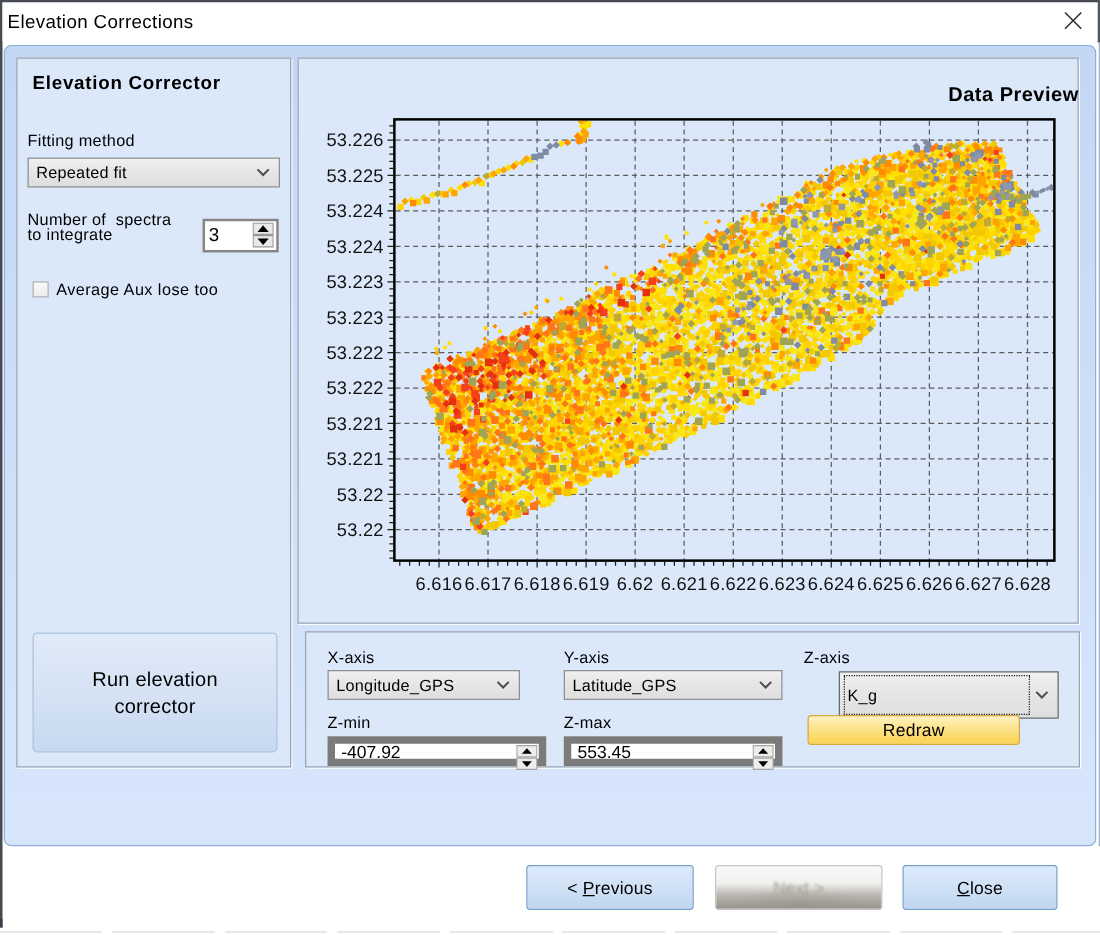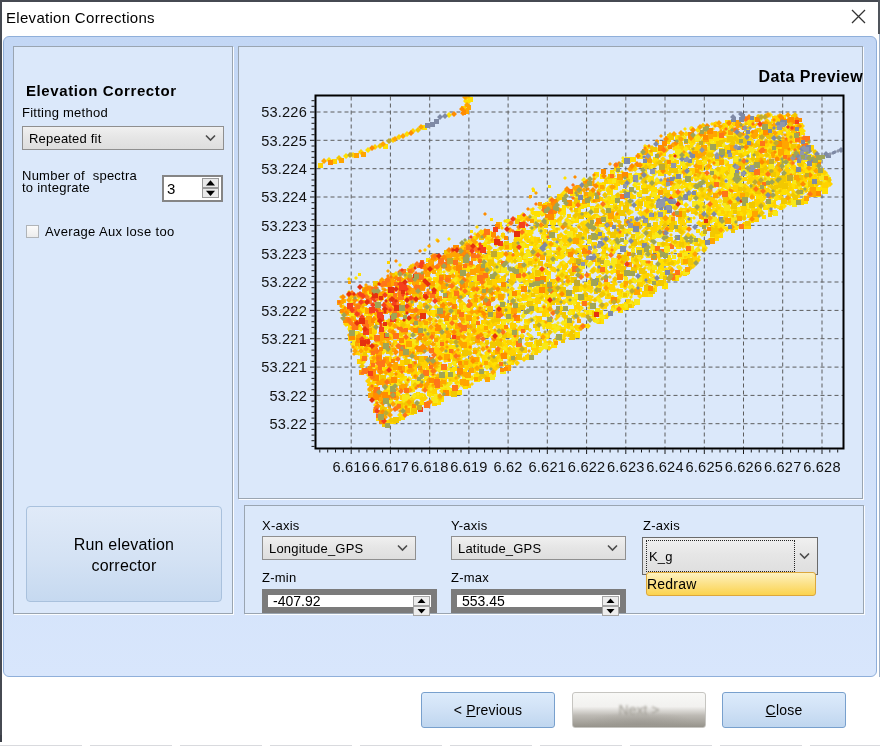--- a/index.html
+++ b/index.html
@@ -29,21 +29,21 @@
 <div class="abs" style="left:6px;top:9px;font-size:15px;letter-spacing:.3px">Elevation Corrections</div>
 <svg class="abs" style="left:851px;top:9px" width="15" height="15" viewBox="0 0 15 15">
   <path d="M1 1L14 14M14 1L1 14" stroke="#333" stroke-width="1.3"></path>
 </svg>
 
 <div class="abs" style="left:3px;top:36px;width:874px;height:641px;background:linear-gradient(#c3d7f5,#d8e6fc);
      border:1px solid #8fafda;border-radius:6px;box-sizing:border-box"></div>
 
 <div class="abs" style="left:13px;top:46px;width:220px;height:568px;background:#dbe8fa;
      border:1px solid #9aa5b1;box-sizing:border-box;box-shadow:1px 1px 0 rgba(255,255,255,.9)"></div>
-<div class="abs" style="left:26px;top:82px;font-size:15px;font-weight:bold;letter-spacing:.6px">Elevation Corrector</div>
+<div class="abs" style="left:26px;top:58px;font-size:15px;font-weight:bold;letter-spacing:.6px">Elevation Corrector</div>
 <div class="lbl" style="left:22px;top:105px">Fitting method</div>
 <div class="combo" style="left:22px;top:126px;width:202px;height:24px">
   <span class="tx">Repeated fit</span>
   <svg class="chev" viewBox="0 0 11 7">
       <path d="M1 1l4.5 4.5L10 1" fill="none" stroke="#4c4c4c" stroke-width="1.6"></path>
     </svg>
 </div>
 <div class="lbl" style="left:22px;top:168px">Number of&nbsp; spectra</div>
 <div class="lbl" style="left:22px;top:180px">to integrate</div>
 <div class="abs" style="left:162px;top:175px;width:61px;height:27px;background:#fff;border:2px solid #858585;box-sizing:border-box">
@@ -130,21 +130,21 @@
     </svg>
 </div>
 <div class="lbl" style="left:451px;top:518px">Y-axis</div>
 <div class="combo" style="left:451px;top:536px;width:175px;height:24px">
   <span class="tx">Latitude_GPS</span>
   <svg class="chev" viewBox="0 0 11 7">
       <path d="M1 1l4.5 4.5L10 1" fill="none" stroke="#4c4c4c" stroke-width="1.6"></path>
     </svg>
 </div>
 <div class="lbl" style="left:643px;top:518px">Z-axis</div>
-<div class="combo" style="left:642px;top:537px;width:176px;height:38px;border-color:#6a6a6a">
+<div class="combo" style="left:671px;top:537px;width:176px;height:38px;border-color:#6a6a6a">
   <span class="tx">K_g</span>
   <div class="abs" style="left:3px;top:2px;right:22px;bottom:2px;border:1px dotted #222"></div>
   <svg class="chev" viewBox="0 0 11 7">
       <path d="M1 1l4.5 4.5L10 1" fill="none" stroke="#4c4c4c" stroke-width="1.6"></path>
     </svg>
 </div>
 <div class="lbl" style="left:262px;top:570px">Z-min</div>
 <div class="spin" style="left:262px;top:589px;width:175px;height:24px;border-color:#7b7b7b">
   <span class="tx" style="font-size:14px">-407.92</span>
   <svg class="abs" style="right:1px;top:1px" width="17" height="20" viewBox="0 0 17 20">
@@ -159,21 +159,21 @@
   <span class="tx" style="font-size:14px">553.45</span>
   <svg class="abs" style="right:1px;top:1px" width="17" height="20" viewBox="0 0 17 20">
     <rect x="0.5" y="0.5" width="16" height="9" fill="#ededed" stroke="#a5a5a5"></rect>
     <rect x="0.5" y="10.5" width="16" height="9" fill="#ededed" stroke="#a5a5a5"></rect>
     <path d="M8.5 2.5L12.5 7H4.5z" fill="#000"></path>
     <path d="M8.5 17.5L4.5 13h8z" fill="#000"></path>
   </svg>
 </div>
 <div class="abs" style="left:646px;top:572px;width:170px;height:24px;border:1px solid #dca73c;
      border-radius:3px;box-sizing:border-box;background:linear-gradient(#fdf2c0,#fce289 48%,#fbd34e);
-     font-size:14px;line-height:22px;letter-spacing:.2px">Redraw</div>
+     font-size:14px;text-align:center;line-height:22px;letter-spacing:.2px">Redraw</div>
 
 <div class="bluebtn" style="left:421px;top:692px;width:134px;height:36px;line-height:34px">&lt; <span style="text-decoration:underline">P</span>revious</div>
 <div class="abs" style="left:572px;top:692px;width:134px;height:36px;border:1px solid #c6c5c1;
      border-radius:3px;box-sizing:border-box;background:linear-gradient(#f8f8f6 0%,#f2f1ef 40%,#bdbab4 66%,#96938b 100%);
      text-align:center;line-height:34px;font-size:14px;color:#a3a098;overflow:hidden">
   <span style="filter:blur(1.1px)">Next &gt;</span>
   <div class="abs" style="left:10px;top:18px;width:114px;height:14px;background:radial-gradient(ellipse at 50% 100%,rgba(150,147,140,.55),rgba(150,147,140,0) 70%);"></div>
 </div>
 <div class="bluebtn" style="left:722px;top:692px;width:124px;height:36px;line-height:34px"><span style="text-decoration:underline">C</span>lose</div>
 

